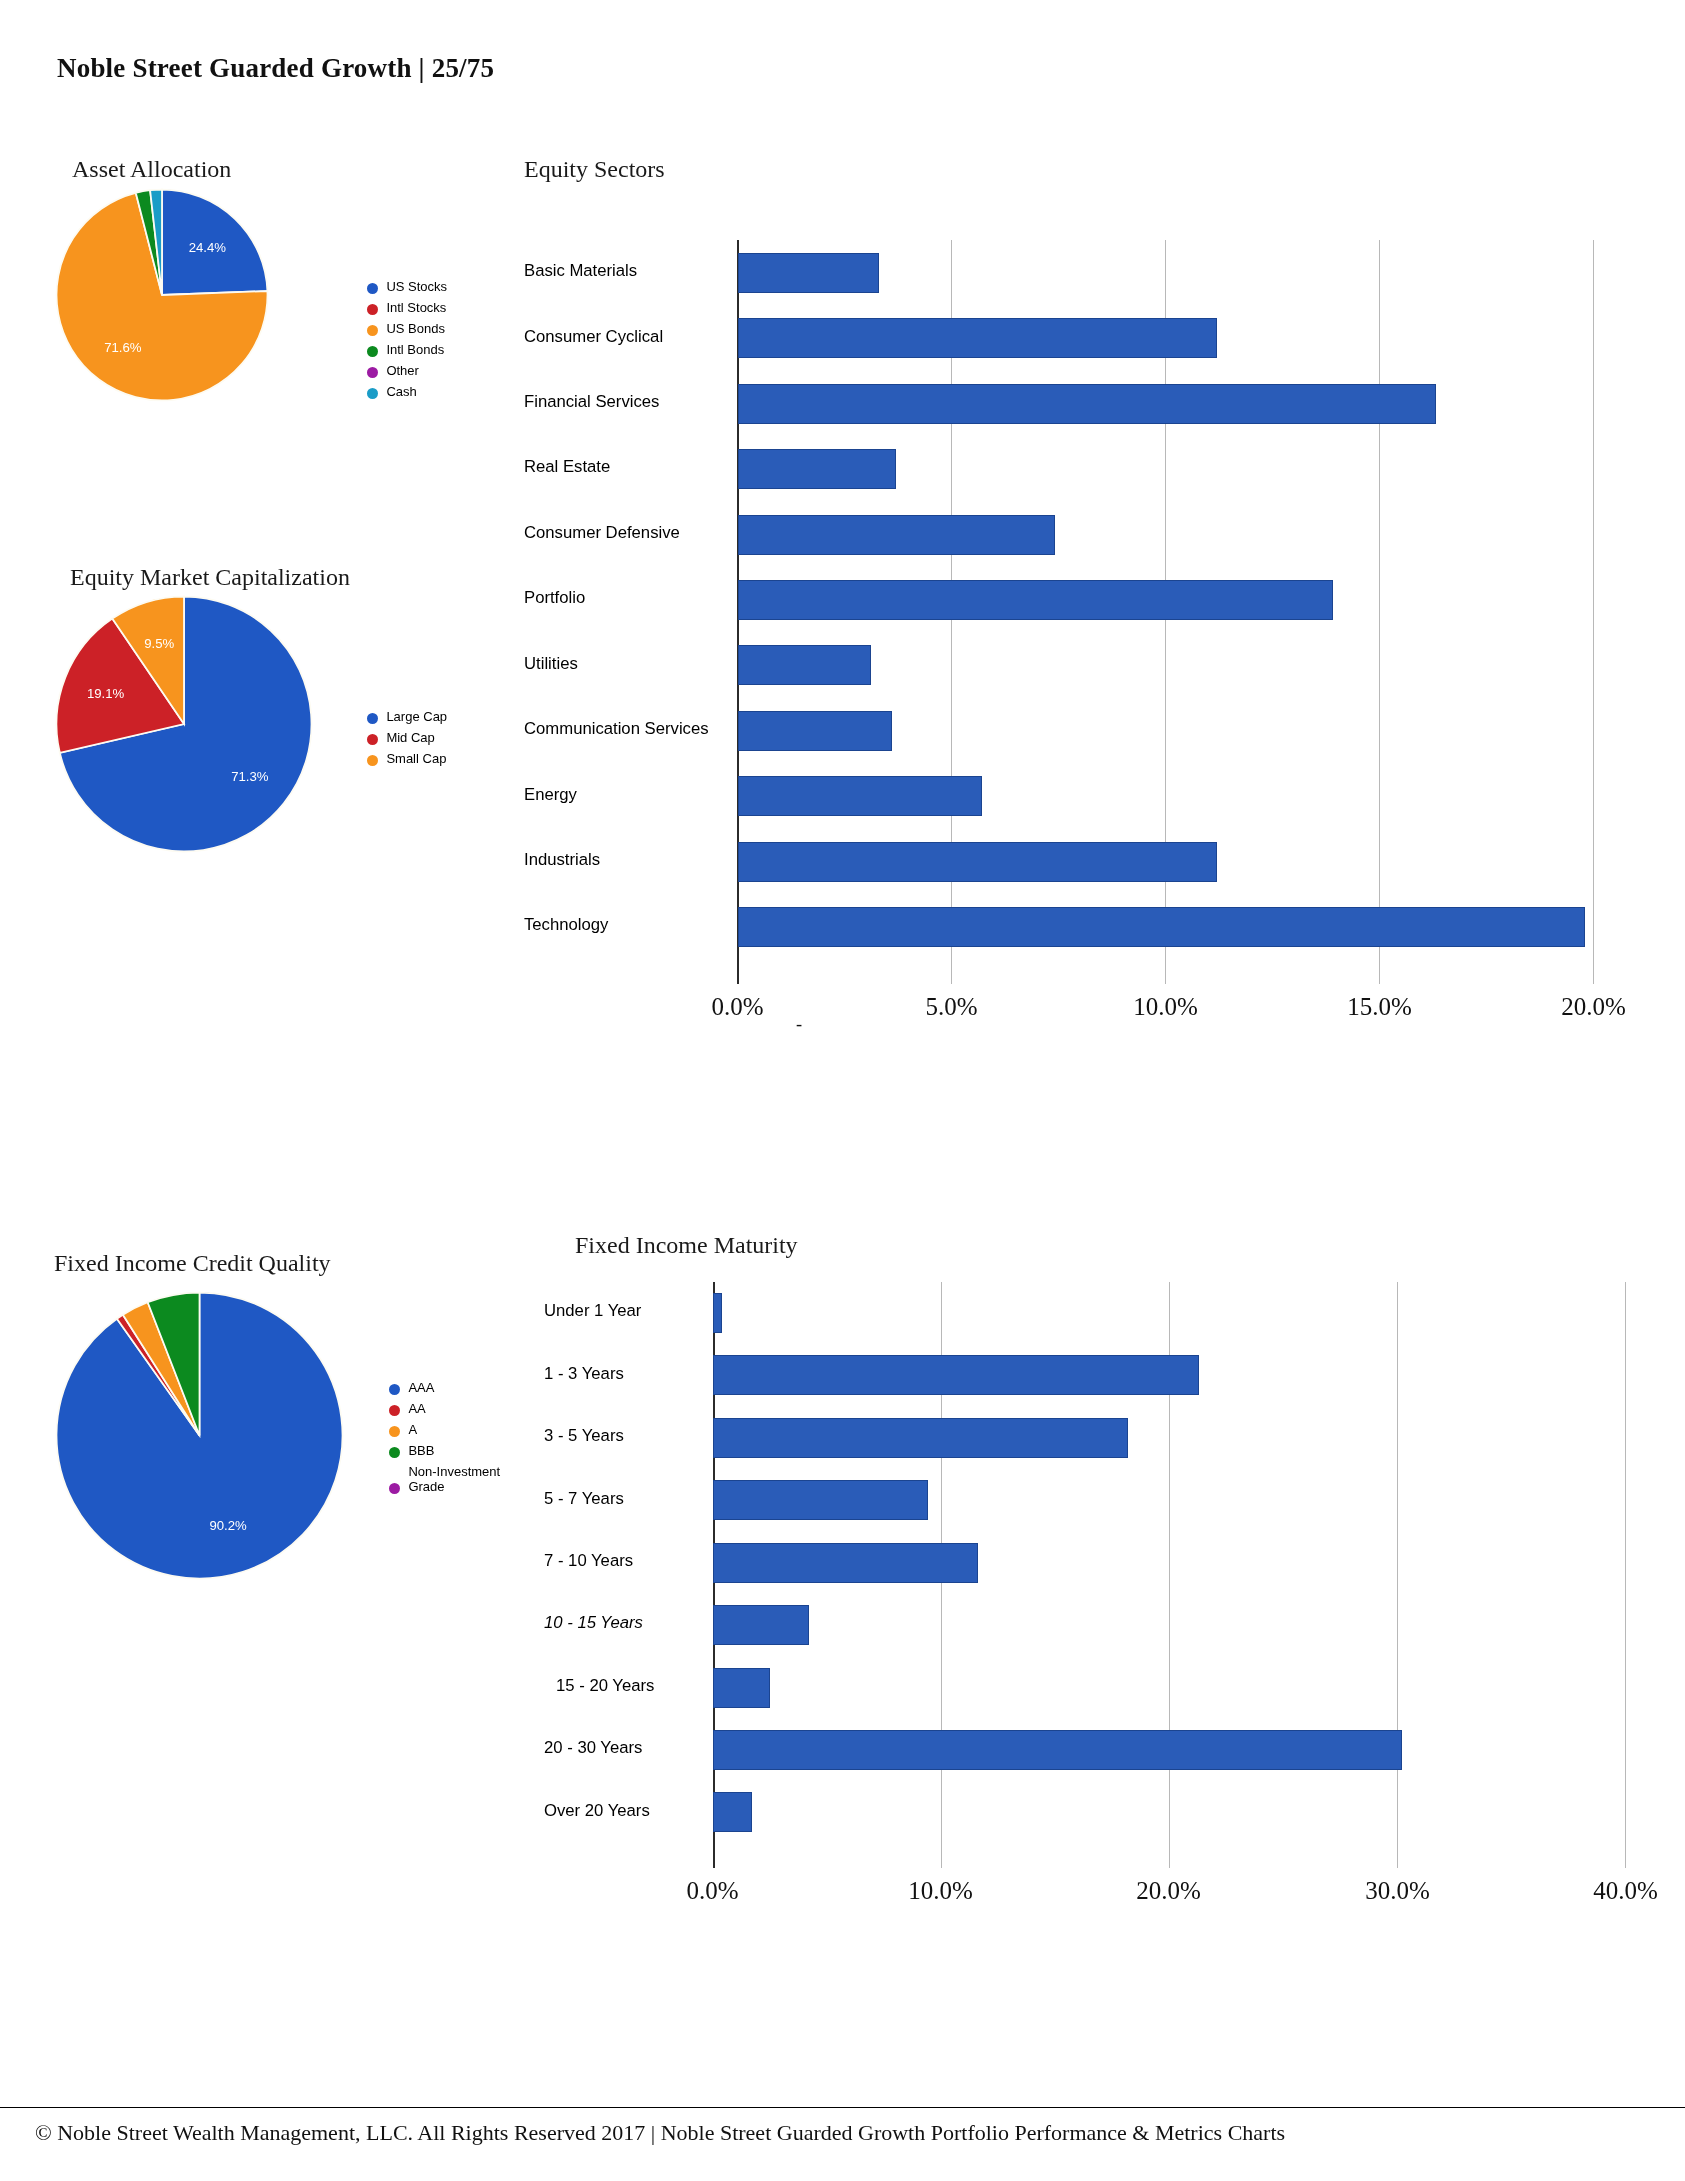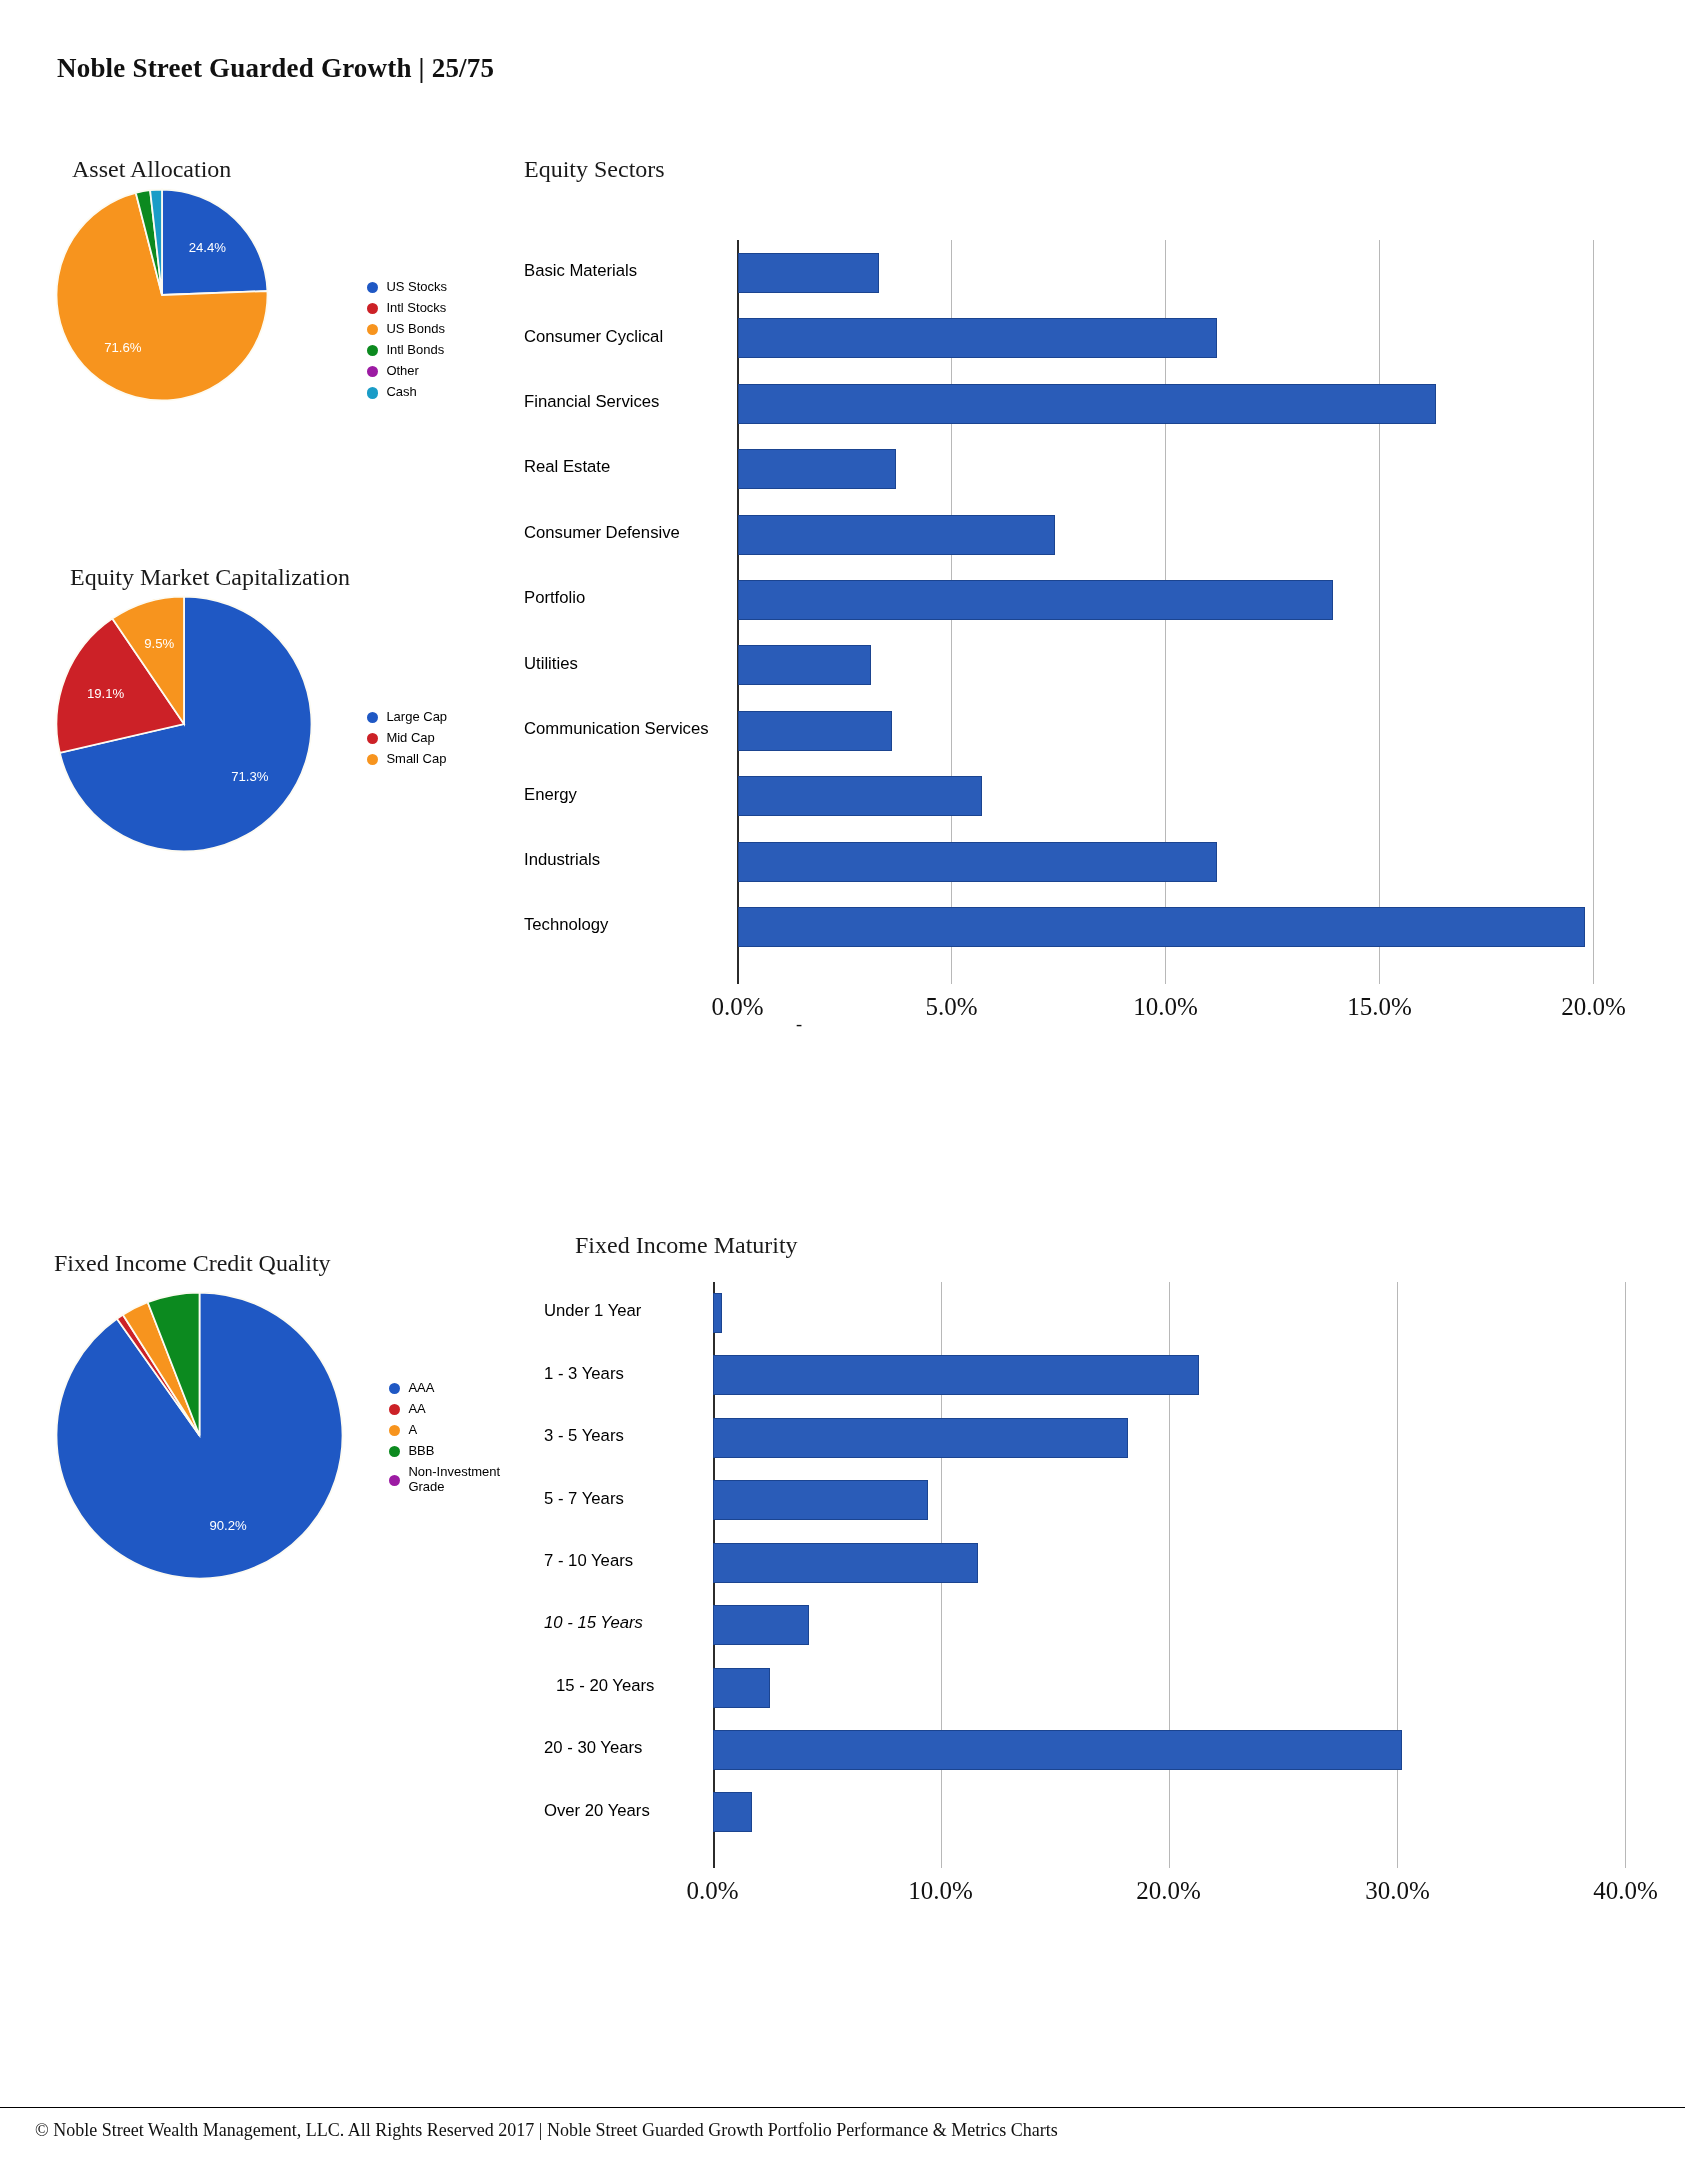--- a/index.html
+++ b/index.html
@@ -28,21 +28,21 @@
   .pie-wrap { position:absolute; }
   .pie-svg { display:block; overflow:visible; }
   .slice-label {
     font-family:"Liberation Sans", sans-serif;
     fill:#ffffff;
     font-size:15px;
   }
 
   
   .legend { position:absolute; font-family:"Liberation Sans", sans-serif; font-size:13px; color:#000; }
-  .legend-row { display:flex; align-items:center; margin-bottom:6.1px; line-height:15px; }
+  .legend-row { display:flex; align-items:flex-end; margin-bottom:6.1px; line-height:15px; }
   .legend-dot { width:11.4px; height:11.4px; border-radius:50%; margin-right:8px; flex:0 0 auto; margin-top:1.8px; }
   .legend-text { white-space:pre-line; }
 
   
   .barchart { position:absolute; }
   .bc-catlabel {
     position:absolute;
     font-family:"Liberation Sans", sans-serif;
     font-size:16.7px; color:#000;
     text-align:left; white-space:nowrap;
@@ -65,21 +65,21 @@
     font-family:"Liberation Serif", serif;
     font-size:18.4px; color:#111;
   }
 
   .footer-rule {
     position:absolute; left:0; right:0; top:2107px;
     height:0.9px; background:#000;
   }
   .footer-text {
     position:absolute; left:35px; top:2120px;
-    font-size:18px; color:#111;
+    font-size:22px; color:#111;
     font-family:"Liberation Serif", serif;
     white-space:nowrap;
   }
 </style>
 </head>
 <body>
 
 <div class="page-title">Noble Street Guarded Growth | 25/75</div>
 
 <div class="panel-title" style="left:72px; top:156px;">Asset Allocation</div>

